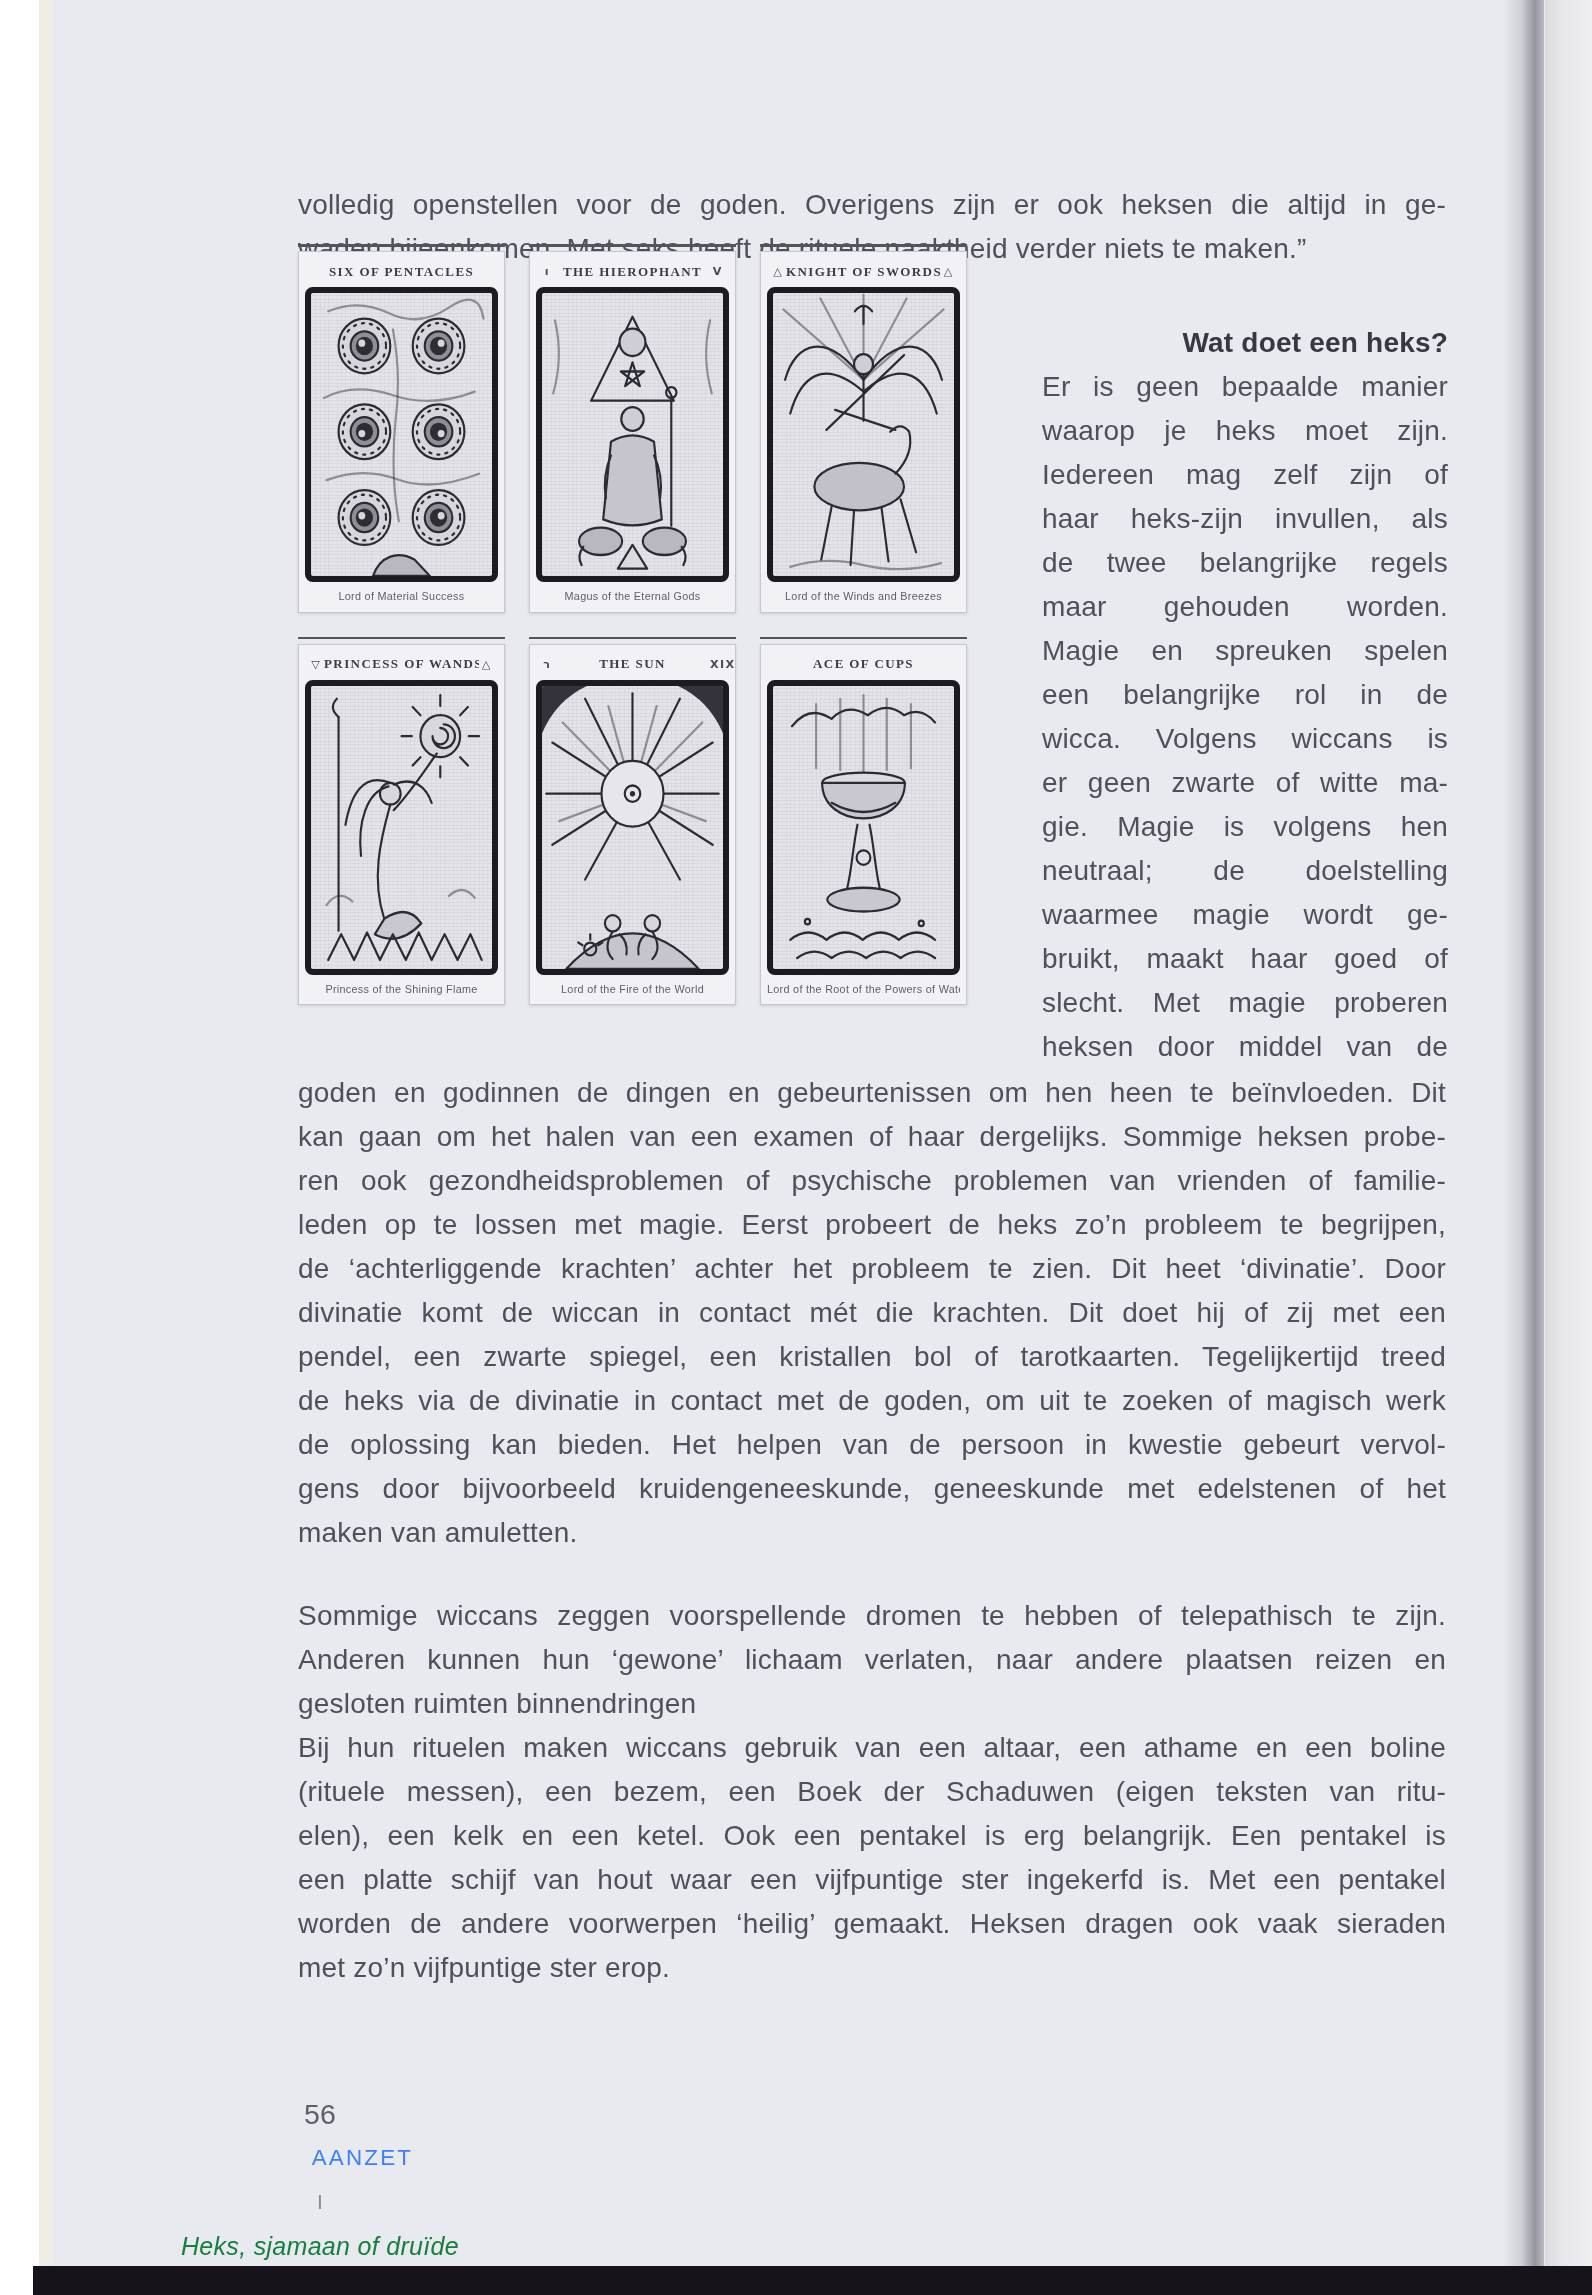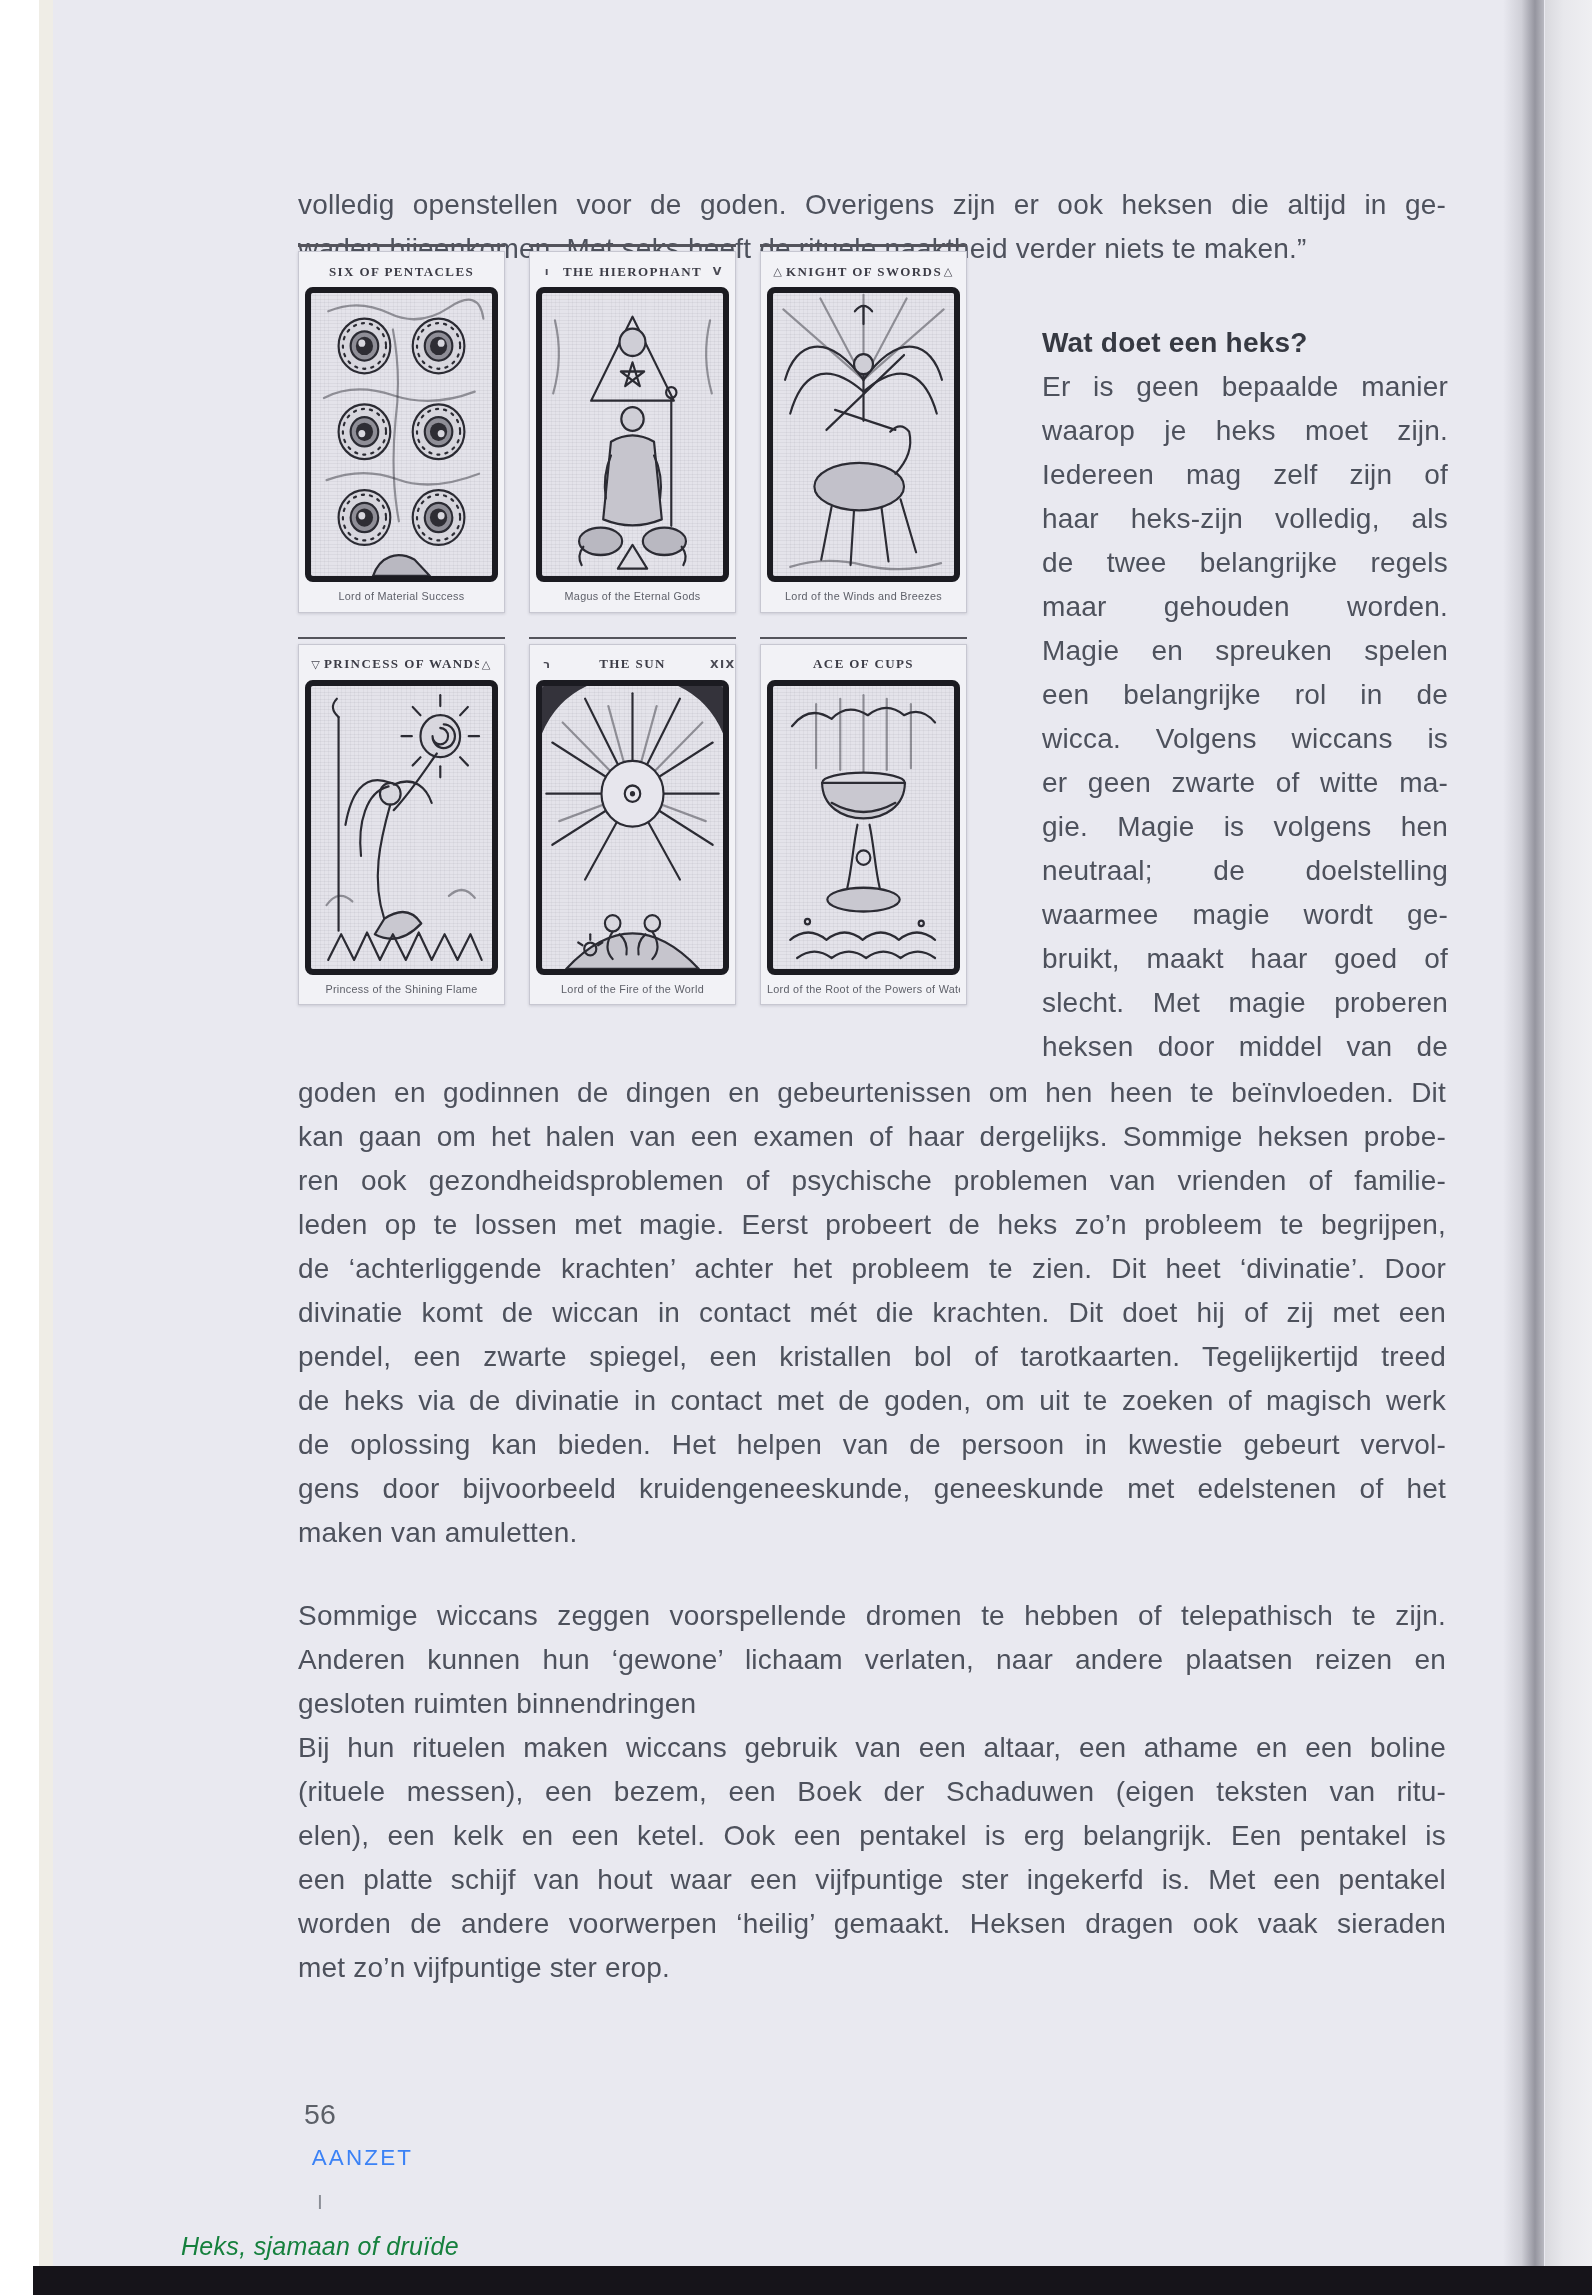--- a/index.html
+++ b/index.html
@@ -28,21 +28,21 @@
     position:absolute;left:33px;top:2266px;width:1559px;height:29px;
     background:#16141a;
   }
   
   .tblock{position:absolute;color:#4d515c;font-size:28px;margin-top:48px;}
   .tline{height:44px;line-height:44px;overflow:hidden;
          text-align:justify;text-align-last:justify;letter-spacing:0.2px;}
   .tline.nojust{text-align-last:left;}
   #intro{left:298px;top:135px;width:1148px;}
   #col-text{left:1042px;top:273px;width:406px;}
-  #col-text .heading{height:44px;line-height:44px;font-weight:bold;color:#363942;letter-spacing:0.2px;}
+  #col-text .heading{height:44px;line-height:44px;font-weight:bold;color:#363942;letter-spacing:0.2px;text-align:right;}
   #body1{left:298px;top:1023px;width:1148px;}
   #body2{left:298px;top:1546px;width:1148px;}
   
   .footer{position:absolute;left:181px;top:2092px;height:44px;line-height:44px;
           display:flex;align-items:center;color:#565a63;flex-direction:column;}
   .footer .pagenum{font-size:28.5px;color:#5c6068;}
   .footer .series{margin-left:85px;font-size:22.4px;letter-spacing:2.2px;color:#3b82f6;}
   .footer .sep{margin:0 14px;font-size:21px;color:#8a8d95;}
   .footer .booktitle{font-size:25px;font-style:italic;color:#15803d;letter-spacing:0.3px;}
   
@@ -350,21 +350,21 @@
   </div>
 
 </div>
 
 <div id="col-text" class="tblock">
   <div class="heading">Wat doet een heks?</div>
   <div>
       <div class="tline">Er is geen bepaalde manier</div>
       <div class="tline">waarop je heks moet zijn.</div>
       <div class="tline">Iedereen mag zelf zijn of</div>
-      <div class="tline">haar heks-zijn volledig, als</div>
+      <div class="tline">haar heks-zijn invullen, als</div>
       <div class="tline">de twee belangrijke regels</div>
       <div class="tline">maar gehouden worden.</div>
       <div class="tline">Magie en spreuken spelen</div>
       <div class="tline">een belangrijke rol in de</div>
       <div class="tline">wicca. Volgens wiccans is</div>
       <div class="tline">er geen zwarte of witte ma-</div>
       <div class="tline">gie. Magie is volgens hen</div>
       <div class="tline">neutraal; de doelstelling</div>
       <div class="tline">waarmee magie wordt ge-</div>
       <div class="tline">bruikt, maakt haar goed of</div>

